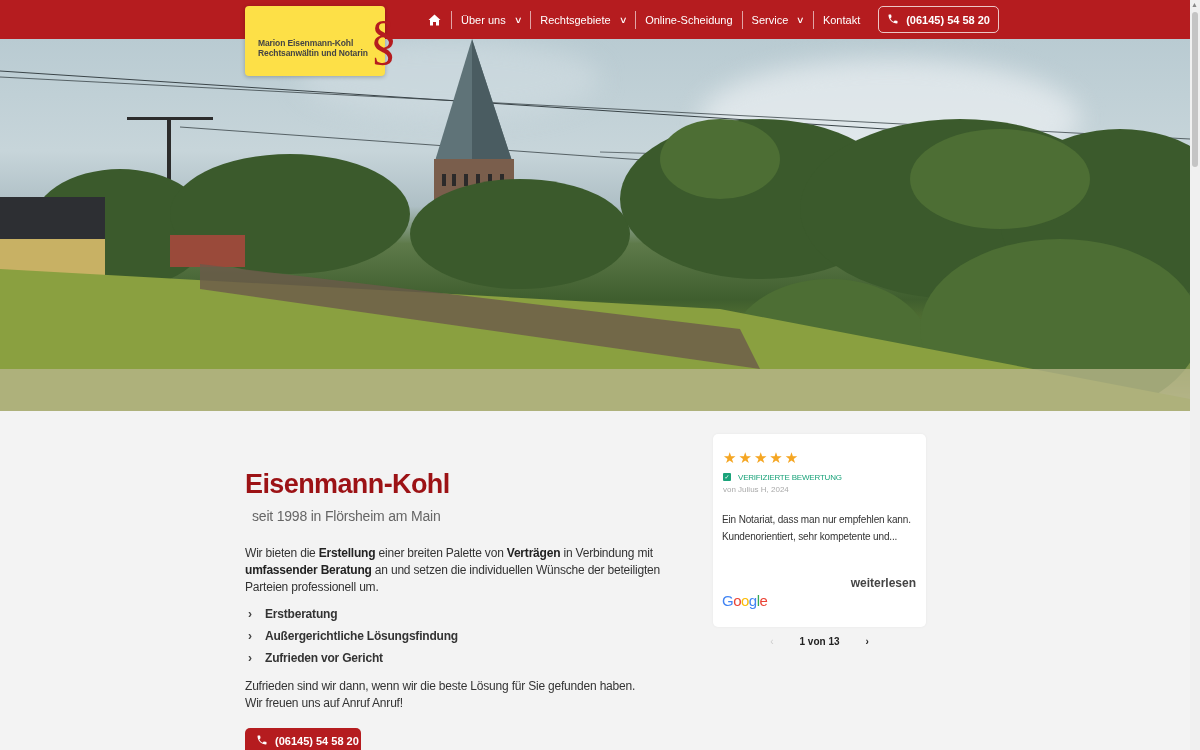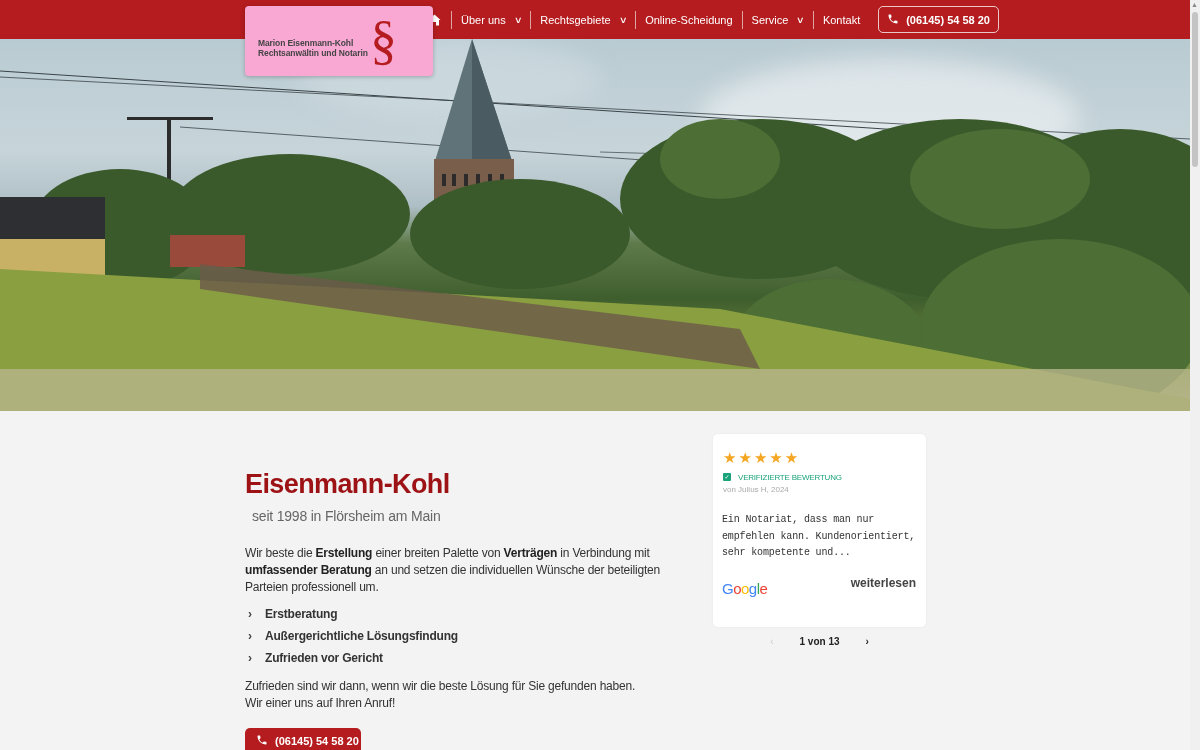--- a/index.html
+++ b/index.html
@@ -10,22 +10,22 @@
     position: relative;
     color: #333;
   }
   
   .topbar {
     position: absolute; left: 0; top: 0; width: 1190px; height: 39px;
     background: #b51c1f;
     z-index: 5;
   }
   .logo-box {
-    position: absolute; left: 245px; top: 6px; width: 188px; height: 70px;
-    background: #f9a8d4; border-radius: 4px;
+    position: absolute; left: 245px; top: 6px; width: 140px; height: 70px;
+    background: #fde047; border-radius: 4px;
     box-shadow: 0 1px 4px rgba(0,0,0,0.25);
     z-index: 10;
   }
   .logo-text {
     position: absolute; left: 13px; top: 32px;
     font-size: 8.5px; line-height: 10px; color: #444; font-weight: bold;
     letter-spacing: -0.1px;
   }
   .logo-mark {
     position: absolute; left: 125px; top: 4px;
@@ -87,23 +87,23 @@
   
   .review-card {
     position: absolute; left: 713px; top: 434px; width: 213px; height: 193px;
     background: #fff; border-radius: 5px; box-shadow: 0 0 3px rgba(0,0,0,0.05);
   }
   .stars { position:absolute; left: 10px; top: 16px; display:flex; gap: 2px; }
   .star { color: #f5a623; font-size: 15px; line-height: 15px; }
   .verified { position:absolute; left: 10px; top: 39px; display:flex; align-items:flex-start; gap: 7px; font-size: 8px; color: #1aa37a; letter-spacing: -0.2px; }
   .check-icon { width: 8px; height: 8px; background: #1aa37a; border-radius: 1px; color: #fff; font-size: 6px; line-height: 8px; text-align: center; }
   .author { position:absolute; left: 10px; top: 51px; font-size: 8px; color: #aaa; }
-  .review-text { position:absolute; left: 9px; top: 78px; width: 200px; font-size: 10px; line-height: 16.5px; color: #333; letter-spacing: -0.15px; font-family: Liberation Mono, monospace; }
+  .review-text { position:absolute; left: 9px; top: 78px; width: 200px; font-size: 10px; line-height: 16.5px; color: #333; letter-spacing: -0.15px; }
   .readmore { position:absolute; right: 10px; top: 118px; font-size: 12px; font-weight: bold; color: #444; cursor: pointer; margin-top: 24px; }
-  .google-logo { position:absolute; left: 9px; top: 146px; font-size: 15px; font-weight: normal; letter-spacing: -0.5px; }
+  .google-logo { position:absolute; left: 9px; top: 158px; font-size: 15px; font-weight: normal; letter-spacing: -0.5px; }
   .pager { position:absolute; left: 713px; top: 633px; width: 213px; height: 16px; display:flex; justify-content:center; align-items:center; gap: 26px; font-size: 10px; }
   .pager .prev { color: #ccc; cursor:pointer; }
   .pager .next { color: #222; font-weight: bold; cursor:pointer; }
   .pager .count { color: #222; font-weight: bold; }
 </style>
 </head>
 <body>
 
 <div class="topbar"></div>
 
@@ -207,40 +207,40 @@
   <span class="scroll-arrow">▲</span>
   <div class="scroll-thumb"></div>
 </div>
 
 <h1 class="title">
   <br>
   <span>Eisenmann-Kohl</span>
 </h1>
 <div class="subtitle">seit 1998 in Flörsheim am Main</div>
 
-<p class="intro"><span>Wir beste die </span><b>Erstellung</b><span> einer breiten Palette von </span><b>Verträgen</b><span> in Verbindung mit </span><b>umfassender Beratung</b><span> an und setzen die individuellen Wünsche der beteiligten Parteien professionell um.</span></p>
+<p class="intro"><span>Wir bieten die </span><b>Erstellung</b><span> einer breiten Palette von </span><b>Verträgen</b><span> in Verbindung mit </span><b>umfassender Beratung</b><span> an und setzen die individuellen Wünsche der beteiligten Parteien professionell um.</span></p>
 
 <ul class="list">
   <li>
       <span class="arrow">›</span>
       <span>Erstberatung</span>
     </li>
   <li>
       <span class="arrow">›</span>
       <span>Außergerichtliche Lösungsfindung</span>
     </li>
   <li>
       <span class="arrow">›</span>
       <span>Zufrieden vor Gericht</span>
     </li>
 </ul>
 
 <div class="closing">
   <div>Zufrieden sind wir dann, wenn wir die beste Lösung für Sie gefunden haben.</div>
-  <div>Wir einer uns auf Ihren Anruf!</div>
+  <div>Wir freuen uns auf Anruf Anruf!</div>
 </div>
 
 <div class="cta">
   <span>
     <svg width="12" height="12" viewBox="0 0 24 24">
         <path d="M6.6 10.8c1.4 2.8 3.8 5.1 6.6 6.6l2.2-2.2c.3-.3.7-.4 1-.2 1.1.4 2.3.6 3.6.6.6 0 1 .4 1 1V20c0 .6-.4 1-1 1C10.6 21 3 13.4 3 4c0-.6.4-1 1-1h3.5c.6 0 1 .4 1 1 0 1.3.2 2.5.6 3.6.1.3 0 .7-.2 1L6.6 10.8z" fill="#fff"></path>
       </svg>
   </span>
   <span>(06145) 54 58 20</span>
 </div>

